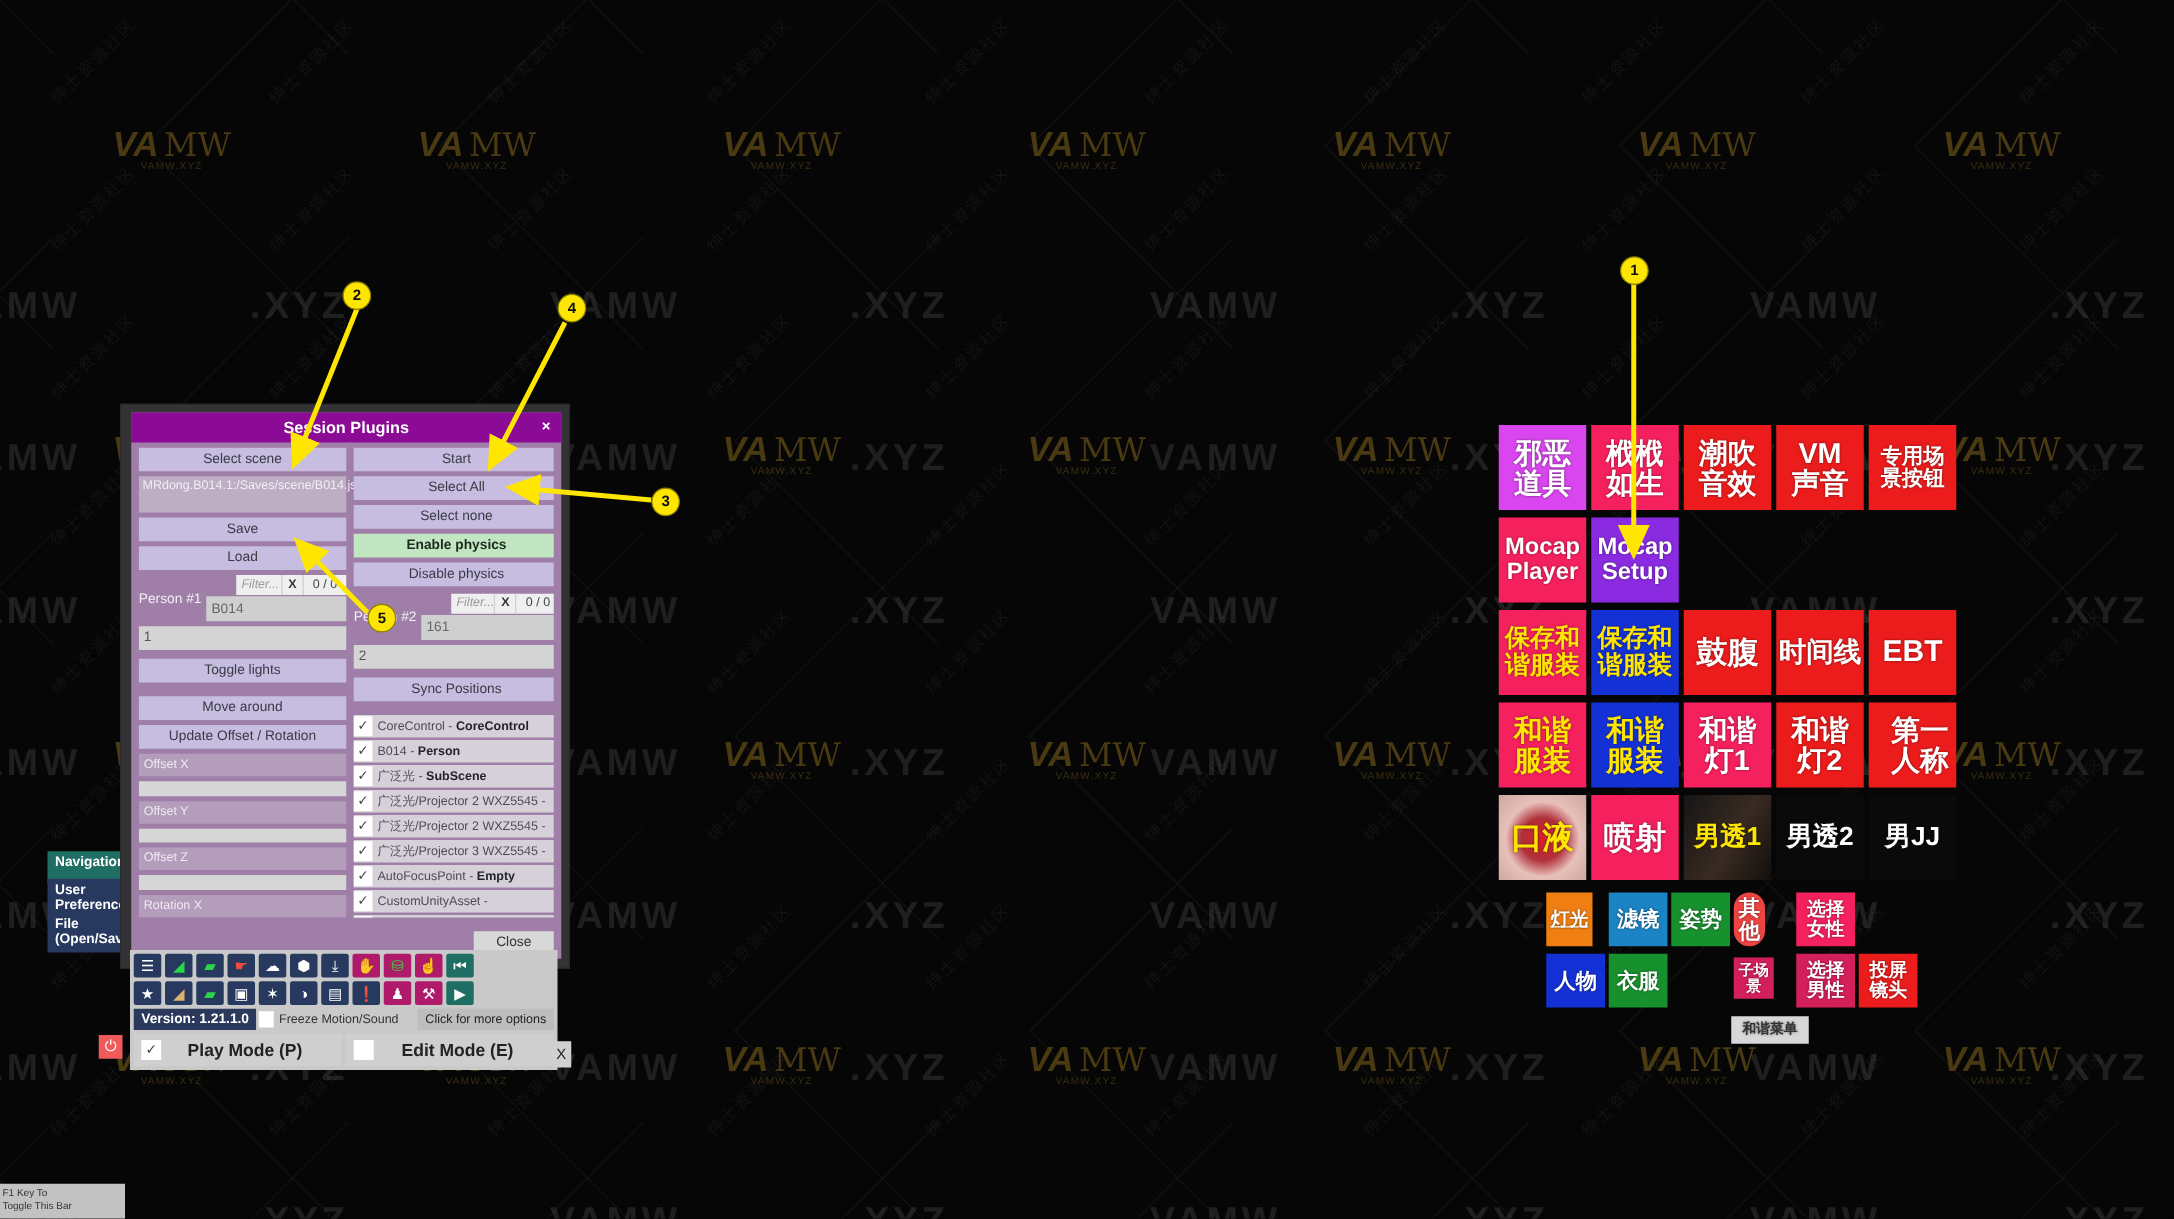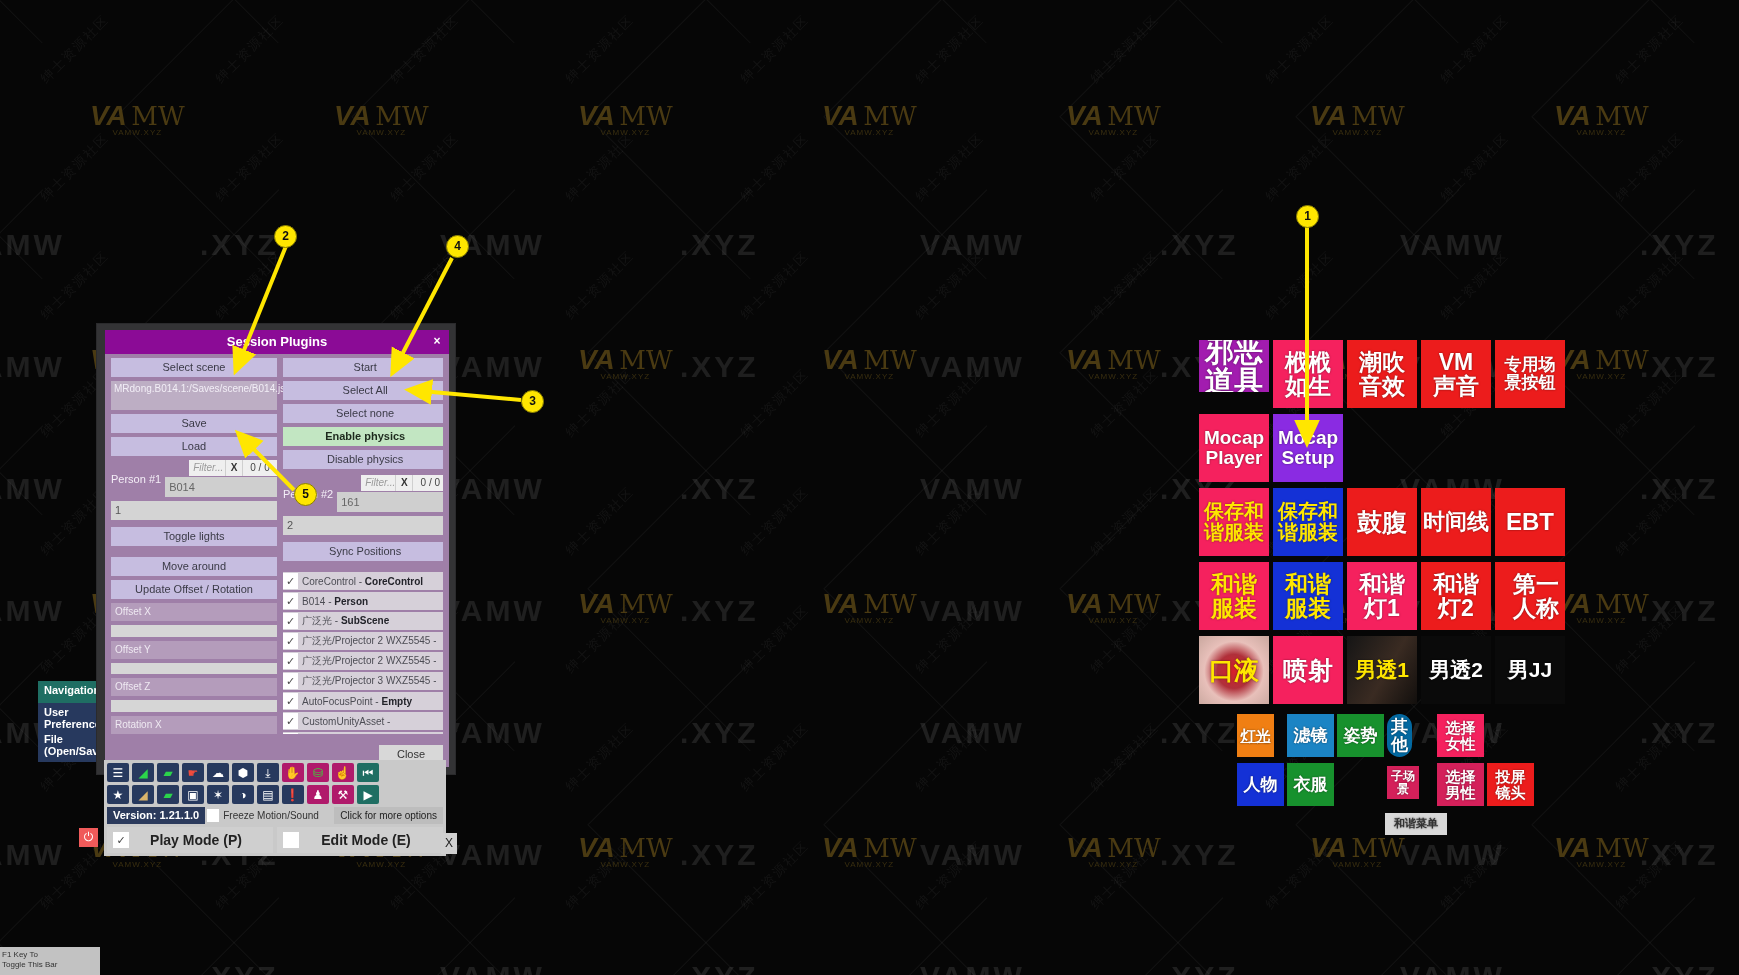--- a/index.html
+++ b/index.html
@@ -527,21 +527,21 @@
 <div id="modeX">X</div>
 
 <div id="statusbar">
   <div class="sb-left">
     <div>F1 Key To</div>
     <div>Toggle This Bar</div>
   </div>
 </div>
 
 <div id="grid">
-    <div class="cbtn" style="left: 1199px; top: 340px; width: 70px; height: 52px; background: #a21caf; color: rgb(255, 255, 255); font-size: 29px;">
+    <div class="cbtn" style="left: 1199px; top: 340px; width: 70px; height: 68px; background: #d946ef; color: rgb(255, 255, 255); font-size: 23px;">
       <span style="white-space: pre-line; text-shadow: rgba(0, 0, 0, 0.55) 0px 0px 2px;">邪恶
 道具</span>
     </div>
     <div class="cbtn" style="left: 1273px; top: 340px; width: 70px; height: 68px; background: rgb(245, 33, 94); color: rgb(255, 255, 255); font-size: 23px;">
       <span style="white-space: pre-line; text-shadow: rgba(0, 0, 0, 0.55) 0px 0px 2px;">栰栰
 如生</span>
     </div>
     <div class="cbtn" style="left: 1347px; top: 340px; width: 70px; height: 68px; background: rgb(236, 28, 28); color: rgb(255, 255, 255); font-size: 23px;">
       <span style="white-space: pre-line; text-shadow: rgba(0, 0, 0, 0.55) 0px 0px 2px;">潮吹
 音效</span>
@@ -616,21 +616,21 @@
     </div>
     <div class="cbtn" style="left: 1237px; top: 714px; width: 37px; height: 43px; background: rgb(240, 127, 19); color: rgb(255, 255, 255); font-size: 15px; text-decoration: underline;">
       <span style="white-space: pre-line; text-shadow: rgba(0, 0, 0, 0.55) 0px 0px 2px;">灯光</span>
     </div>
     <div class="cbtn" style="left: 1287px; top: 714px; width: 47px; height: 43px; background: rgb(27, 132, 196); color: rgb(255, 255, 255); font-size: 17px;">
       <span style="white-space: pre-line; text-shadow: rgba(0, 0, 0, 0.55) 0px 0px 2px;">滤镜</span>
     </div>
     <div class="cbtn" style="left: 1337px; top: 714px; width: 47px; height: 43px; background: rgb(23, 145, 45); color: rgb(255, 255, 255); font-size: 17px;">
       <span style="white-space: pre-line; text-shadow: rgba(0, 0, 0, 0.55) 0px 0px 2px;">姿势</span>
     </div>
-    <div class="cbtn" style="left: 1387px; top: 714px; width: 25px; height: 43px; background: #0369a1; color: rgb(255, 255, 255); font-size: 17px; border-radius: 18px;">
+    <div class="cbtn" style="left: 1387px; top: 714px; width: 25px; height: 43px; background: #ef4444; color: rgb(255, 255, 255); font-size: 17px; border-radius: 18px;">
       <span style="white-space: pre-line; text-shadow: rgba(0, 0, 0, 0.55) 0px 0px 2px;">其他</span>
     </div>
     <div class="cbtn" style="left: 1437px; top: 714px; width: 47px; height: 43px; background: rgb(245, 33, 94); color: rgb(255, 255, 255); font-size: 15px;">
       <span style="white-space: pre-line; text-shadow: rgba(0, 0, 0, 0.55) 0px 0px 2px;">选择
 女性</span>
     </div>
     <div class="cbtn" style="left: 1237px; top: 763px; width: 47px; height: 43px; background: rgb(20, 49, 214); color: rgb(255, 255, 255); font-size: 17px;">
       <span style="white-space: pre-line; text-shadow: rgba(0, 0, 0, 0.55) 0px 0px 2px;">人物</span>
     </div>
     <div class="cbtn" style="left: 1287px; top: 763px; width: 47px; height: 43px; background: rgb(23, 145, 45); color: rgb(255, 255, 255); font-size: 17px;">

